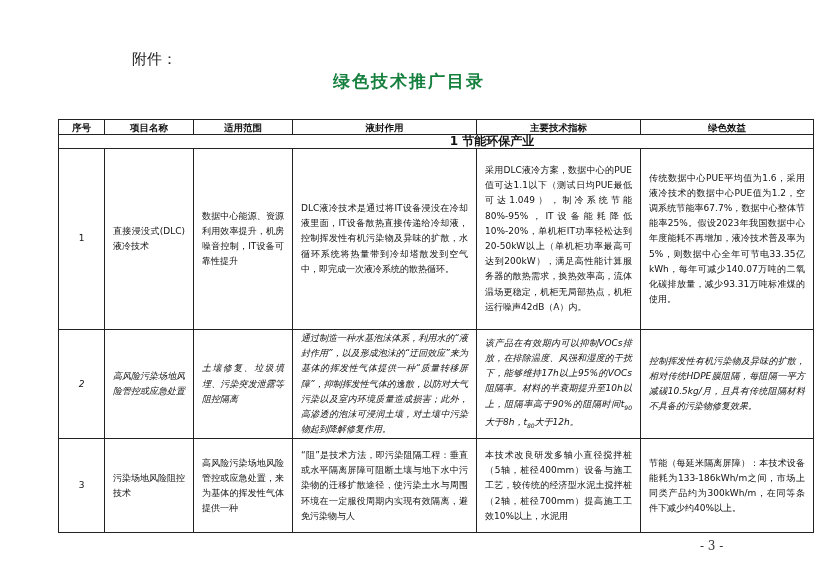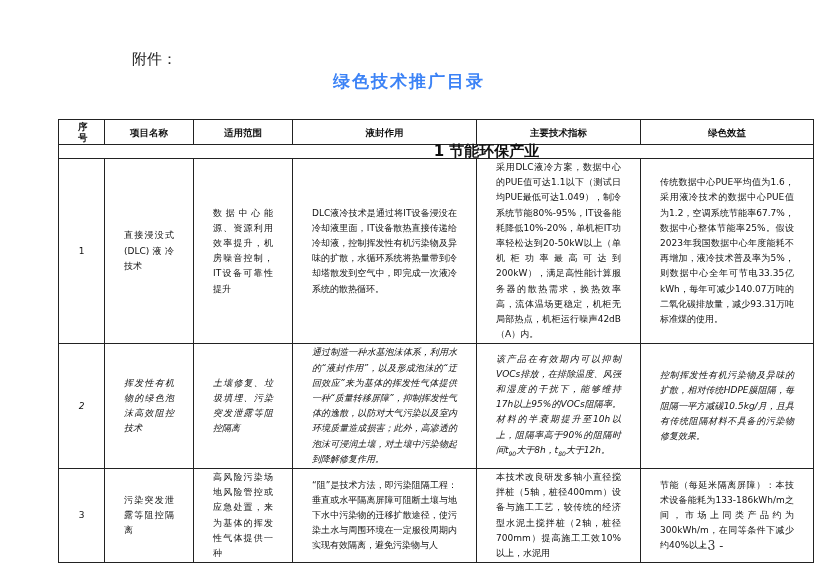--- a/index.html
+++ b/index.html
@@ -1,27 +1,27 @@
 <!DOCTYPE html>
 <html><head>
 <meta charset="utf-8">
 <style>
   html, body { margin:0; padding:0; background:#ffffff; }
   body { width:818px; height:578px; position:relative; overflow:hidden;
          font-family:"DejaVu Sans", "Liberation Sans", sans-serif; color:#111; }
   .attach { position:absolute; left:96px; top:50px; font-size:15px; color:#222;
             font-family:"DejaVu Serif", "Liberation Serif", serif;margin-left:36px; }
   .title { position:absolute; left:0; width:818px; top:70px; text-align:center;
-           font-size:17px; font-weight:bold; letter-spacing:2px; color:#3b82f6; }
+           font-size:17px; font-weight:bold; letter-spacing:2px; color:#15803d; }
   table { position:absolute; left:58px; top:119px; border-collapse:collapse;
           table-layout:fixed; width:755px; }
-  td, th { border:1.3px solid #222; font-size:9px; line-height:15.2px; padding:1px 19px;
+  td, th { border:1.3px solid #222; font-size:9px; line-height:15.2px; padding:1px 8px;
            vertical-align:middle; }
   th { font-weight:bold; height:12px; line-height:11px; font-size:9.5px; text-align:center; }
-  .sec td { height:11px; line-height:11px; font-weight:bold; text-align:center; font-size:15px; padding-left:120px; }
+  .sec td { height:11px; line-height:11px; font-weight:bold; text-align:center; font-size:12px; padding-left:120px; }
   td.num { text-align:center; }
   td.txt { text-align:justify; }
   td.name { text-align:justify; }
   .r1 td { height:178px; }
   .r2 td { height:100px;font-style:italic; }
   .r3 td { height:91px; }
   .pageno { position:absolute; left:700px; top:539px; font-size:12px; color:#333;
             font-family:"DejaVu Serif", "Liberation Serif", serif; }
   sub { font-size:6px; }
 </style>
@@ -57,29 +57,29 @@
     <tr class="r1">
       <td class="num">1</td>
       <td class="name">直接浸没式(DLC)液冷技术</td>
       <td class="txt">数据中心能源、资源利用效率提升，机房噪音控制，IT设备可靠性提升</td>
       <td class="txt">DLC液冷技术是通过将IT设备浸没在冷却液里面，IT设备散热直接传递给冷却液，控制挥发性有机污染物及异味的扩散，水循环系统将热量带到冷却塔散发到空气中，即完成一次液冷系统的散热循环。</td>
       <td class="txt">采用DLC液冷方案，数据中心的PUE值可达1.1以下（测试日均PUE最低可达1.049），制冷系统节能80%-95%，IT设备能耗降低10%-20%，单机柜IT功率轻松达到20-50kW以上（单机柜功率最高可达到200kW），满足高性能计算服务器的散热需求，换热效率高，流体温场更稳定，机柜无局部热点，机柜运行噪声42dB（A）内。</td>
       <td class="txt">传统数据中心PUE平均值为1.6，采用液冷技术的数据中心PUE值为1.2，空调系统节能率67.7%，数据中心整体节能率25%。假设2023年我国数据中心年度能耗不再增加，液冷技术普及率为5%，则数据中心全年可节电33.35亿kWh，每年可减少140.07万吨的二氧化碳排放量，减少93.31万吨标准煤的使用。</td>
     </tr>
     <tr class="r2">
       <td class="num">2</td>
-      <td class="name">挥发性有机物的绿色泡沫高效阻控技术</td>
+      <td class="name">高风险污染场地风险管控或应急处置</td>
       <td class="txt">土壤修复、垃圾填埋、污染突发泄露等阻控隔离</td>
       <td class="txt">通过制造一种水基泡沫体系，利用水的“液封作用”，以及形成泡沫的“迂回效应”来为基体的挥发性气体提供一种“质量转移屏障”，抑制挥发性气体的逸散，以防对大气污染以及室内环境质量造成损害；此外，高渗透的泡沫可浸润土壤，对土壤中污染物起到降解修复作用。</td>
       <td class="txt"><span>该产品在有效期内可以抑制VOCs排放，在排除温度、风强和湿度的干扰下，能够维持17h以上95%的VOCs阻隔率。材料的半衰期提升至10h以上，阻隔率高于90%的阻隔时间t</span><sub>90</sub><span>大于8h，t</span><sub>80</sub><span>大于12h。</span></td>
       <td class="txt">控制挥发性有机污染物及异味的扩散，相对传统HDPE膜阻隔，每阻隔一平方减碳10.5kg/月，且具有传统阻隔材料不具备的污染物修复效果。</td>
     </tr>
     <tr class="r3">
       <td class="num">3</td>
-      <td class="name">污染突发泄露等阻控隔离</td>
+      <td class="name">污染场地风险阻控技术</td>
       <td class="txt">高风险污染场地风险管控或应急处置，来为基体的挥发性气体提供一种</td>
       <td class="txt">“阻”是技术方法，即污染阻隔工程：垂直或水平隔离屏障可阻断土壤与地下水中污染物的迁移扩散途径，使污染土水与周围环境在一定服役周期内实现有效隔离，避免污染物与人</td>
       <td class="txt">本技术改良研发多轴小直径搅拌桩（5轴，桩径400mm）设备与施工工艺，较传统的经济型水泥土搅拌桩（2轴，桩径700mm）提高施工工效10%以上，水泥用</td>
       <td class="txt">节能（每延米隔离屏障）：本技术设备能耗为133-186kWh/m之间，市场上同类产品约为300kWh/m，在同等条件下减少约40%以上。</td>
     </tr>
   </tbody>
 </table>
 
 <div class="pageno">- 3 -</div>
 

